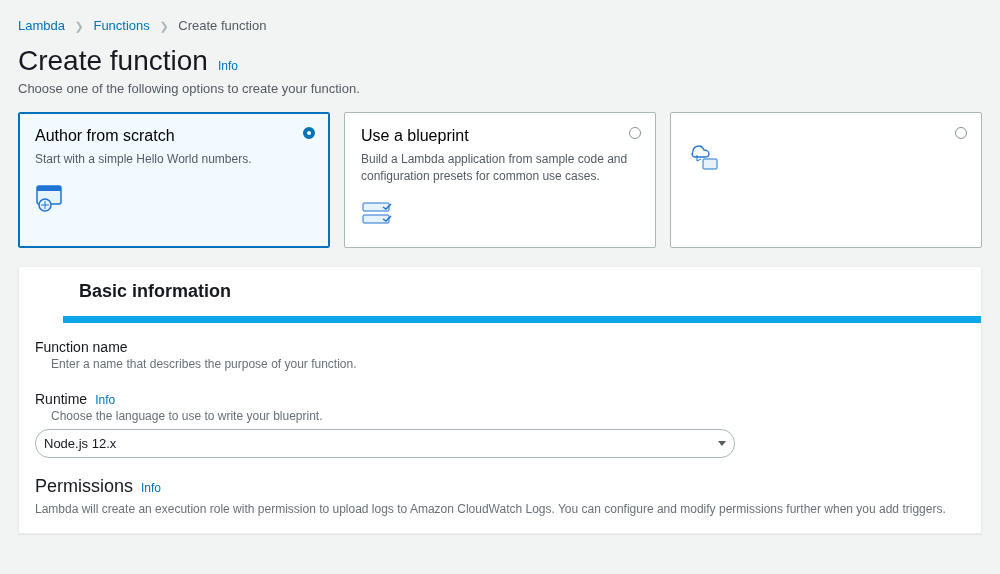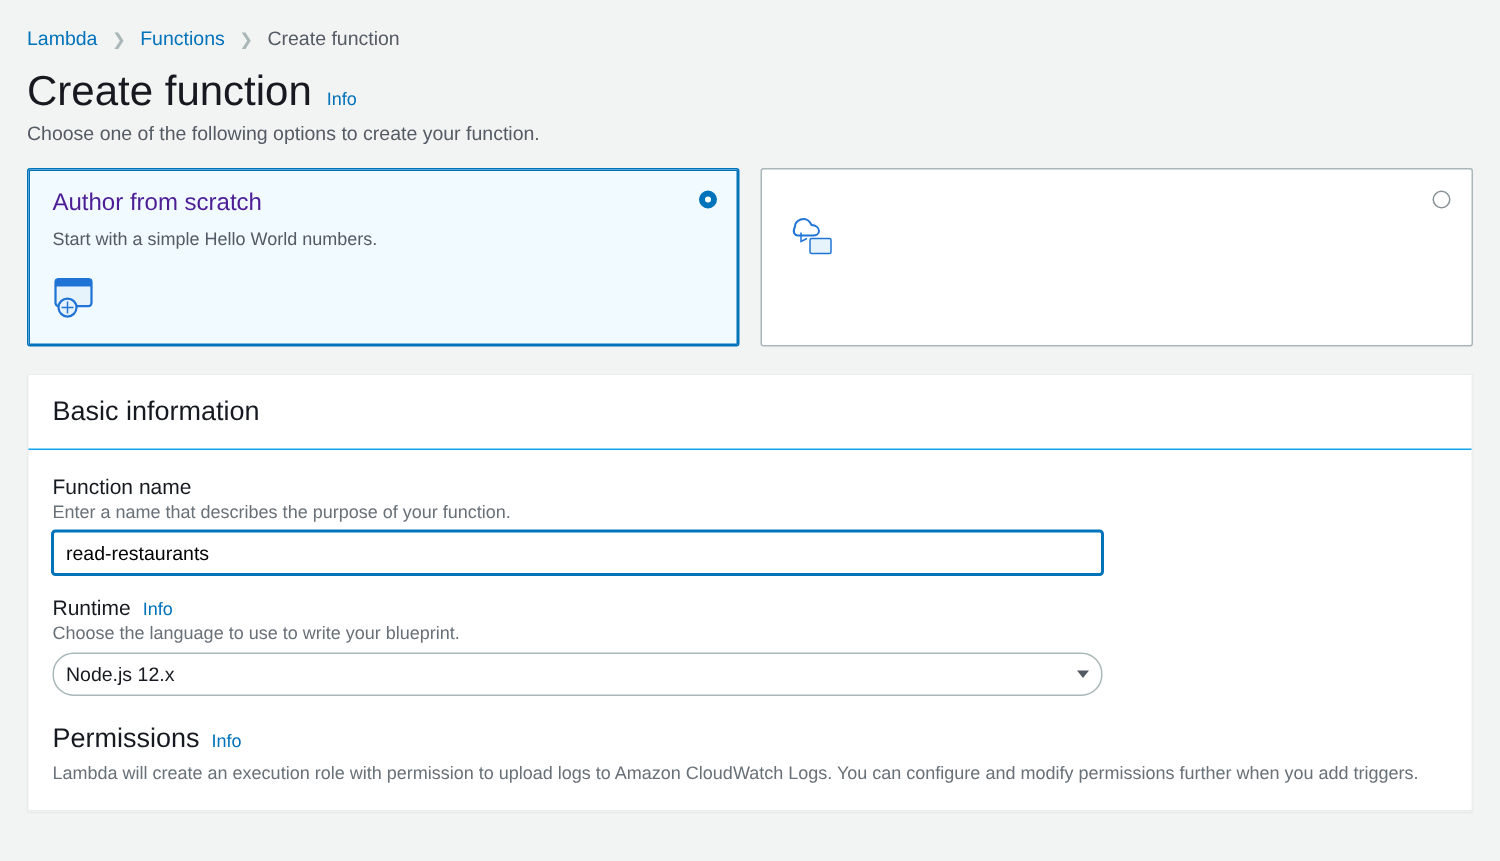--- a/index.html
+++ b/index.html
@@ -7,30 +7,30 @@
 .breadcrumbs { padding: 18px 18px 6px; font-size: 13px; color: #545b64; }
 .breadcrumbs a { color: #0073bb; text-decoration: none; }
 .crumb-sep { color: #aab7b8; margin: 0 6px; font-size: 11px; }
 .heading-row { padding: 6px 18px 4px; display: flex; align-items: baseline; gap: 10px; }
 h1 { font-size: 28px; font-weight: 400; color: #16191f; }
 .info-link { color: #0073bb; font-size: 12px; font-weight: 400; cursor: pointer; }
 .subtext { padding: 0 18px 16px; font-size: 13px; color: #545b64; }
 .options-row { display: flex; gap: 14px; padding: 0 18px 18px; }
 .opt-card { flex: 1; background: #fff; border: 1px solid #aab7b8; border-radius: 2px; padding: 14px 16px 16px; position: relative; cursor: pointer; }
 .opt-card.selected { border-color: #0073bb; box-shadow: 0 0 0 1px #0073bb inset; background: #f1faff; }
-.opt-title { font-size: 16px; color: #4c1d95; margin-bottom: 6px; }
+.opt-title { font-size: 16px; color: #000000; margin-bottom: 6px; }
 .opt-desc { font-size: 12px; color: #545b64; line-height: 1.4; }
 .opt-radio { position: absolute; top: 14px; right: 14px; width: 12px; height: 12px; border-radius: 50%; border: 1px solid #879196; background: #fff; }
 .opt-card.selected .opt-radio { border: 4px solid #0073bb; width: 12px; height: 12px; }
 .opt-icon { margin-top: 14px; height: 32px; width: 40px; }
 .panel { margin: 0 18px 14px; background: #fff; border: 1px solid #eaeded; box-shadow: 0 1px 1px rgba(0,0,0,0.05); }
-.panel-hd { padding: 14px 16px; font-size: 18px; font-weight: 400; border-bottom: 1px solid #0ea5e9; }
+.panel-hd { padding: 14px 16px; font-size: 18px; font-weight: 700; border-bottom: 7px solid #0ea5e9; margin-left: 44px; }
 .panel-body { padding: 16px; }
 .field-label { font-size: 14px; font-weight: 400; color: #16191f; }
-.field-sub { font-size: 12px; color: #687078; margin: 2px 0 6px; }
+.field-sub { font-size: 12px; color: #687078; margin: 2px 16px 6px; }
 .input { width: 700px; max-width: 700px; padding: 6px 8px; font-size: 13px; border: 1px solid #0073bb; border-radius: 2px; outline: none; box-shadow: 0 0 0 1px #0073bb; }
 .hint-b { font-size: 12px; color: #687078; margin-top: 4px; }
 .section-gap { height: 14px; }
 .row-flex { display: flex; align-items: baseline; gap: 8px; }
 .select { width: 700px; max-width: 700px; padding: 6px 8px; font-size: 13px; border: 1px solid #aab7b8; border-radius: 14px; background: #fff; display: flex; justify-content: space-between; align-items: center; cursor: pointer; }
 .caret-d { width: 0; height: 0; border-left: 4px solid transparent; border-right: 4px solid transparent; border-top: 5px solid #545b64; }
 .perm-head { font-size: 18px; font-weight: 400; margin-top: 18px; display: flex; align-items: baseline; gap: 8px; }
 .perm-desc { font-size: 12px; color: #687078; margin-top: 4px; line-height: 1.4; }
 </style>
 </head>
@@ -59,36 +59,47 @@
       <svg viewBox="0 0 40 32" width="40" height="32">
           <rect x="2" y="4" width="24" height="18" rx="2" fill="#e6f3fa" stroke="#2074d5" stroke-width="1.5"></rect>
           <rect x="2" y="4" width="24" height="5" fill="#2074d5"></rect>
           <circle cx="10" cy="23" r="6" fill="#e6f3fa" stroke="#2074d5" stroke-width="1.5"></circle>
           <path d="M10 19v8M6 23h8" stroke="#2074d5" stroke-width="1"></path>
         </svg>
     </div>
   </div>
   <div class="opt-card">
     <div class="opt-radio"></div>
+    <div class="opt-title">Use a blueprint</div>
+    <div class="opt-desc">Build a Lambda application from sample code and configuration presets for common use cases.</div>
+    <div class="opt-icon">
+      <svg viewBox="0 0 40 32" width="40" height="32">
+          <rect x="2" y="4" width="26" height="8" rx="1" fill="#e6f3fa" stroke="#2074d5"></rect>
+          <rect x="2" y="16" width="26" height="8" rx="1" fill="#e6f3fa" stroke="#2074d5"></rect>
+          <path d="M22 8l3 2 5-5M22 20l3 2 5-5" stroke="#2074d5" stroke-width="1.5" fill="none"></path>
+        </svg>
+    </div>
+  </div>
+  <div class="opt-card">
+    <div class="opt-radio"></div>
     <div class="opt-icon">
       <svg viewBox="0 0 40 32" width="40" height="32">
           <path d="M6 10c0-3 3-5 6-5 2 0 4 2 5 4 3 0 5 2 5 4s-2 3-4 3H8c-2 0-4-2-2-6z" fill="none" stroke="#2074d5" stroke-width="1.3"></path>
           <rect x="16" y="18" width="14" height="10" rx="1" fill="#e6f3fa" stroke="#2074d5"></rect>
           <path d="M10 14v6l4-2" stroke="#2074d5" fill="none"></path>
         </svg>
     </div>
   </div>
 </div>
 
 <div class="panel">
   <div class="panel-hd">Basic information</div>
   <div class="panel-body">
     <div class="field-label">Function name</div>
     <div class="field-sub">Enter a name that describes the purpose of your function.</div>
-    <input class="input" value="read-restaurants" style="">
 
     <div class="section-gap"></div>
     <div class="row-flex">
       <div class="field-label">Runtime</div>
       <span class="info-link">Info</span>
     </div>
     <div class="field-sub">Choose the language to use to write your blueprint.</div>
     <div class="select">
       <span>Node.js 12.x</span>
       <span class="caret-d"></span>

